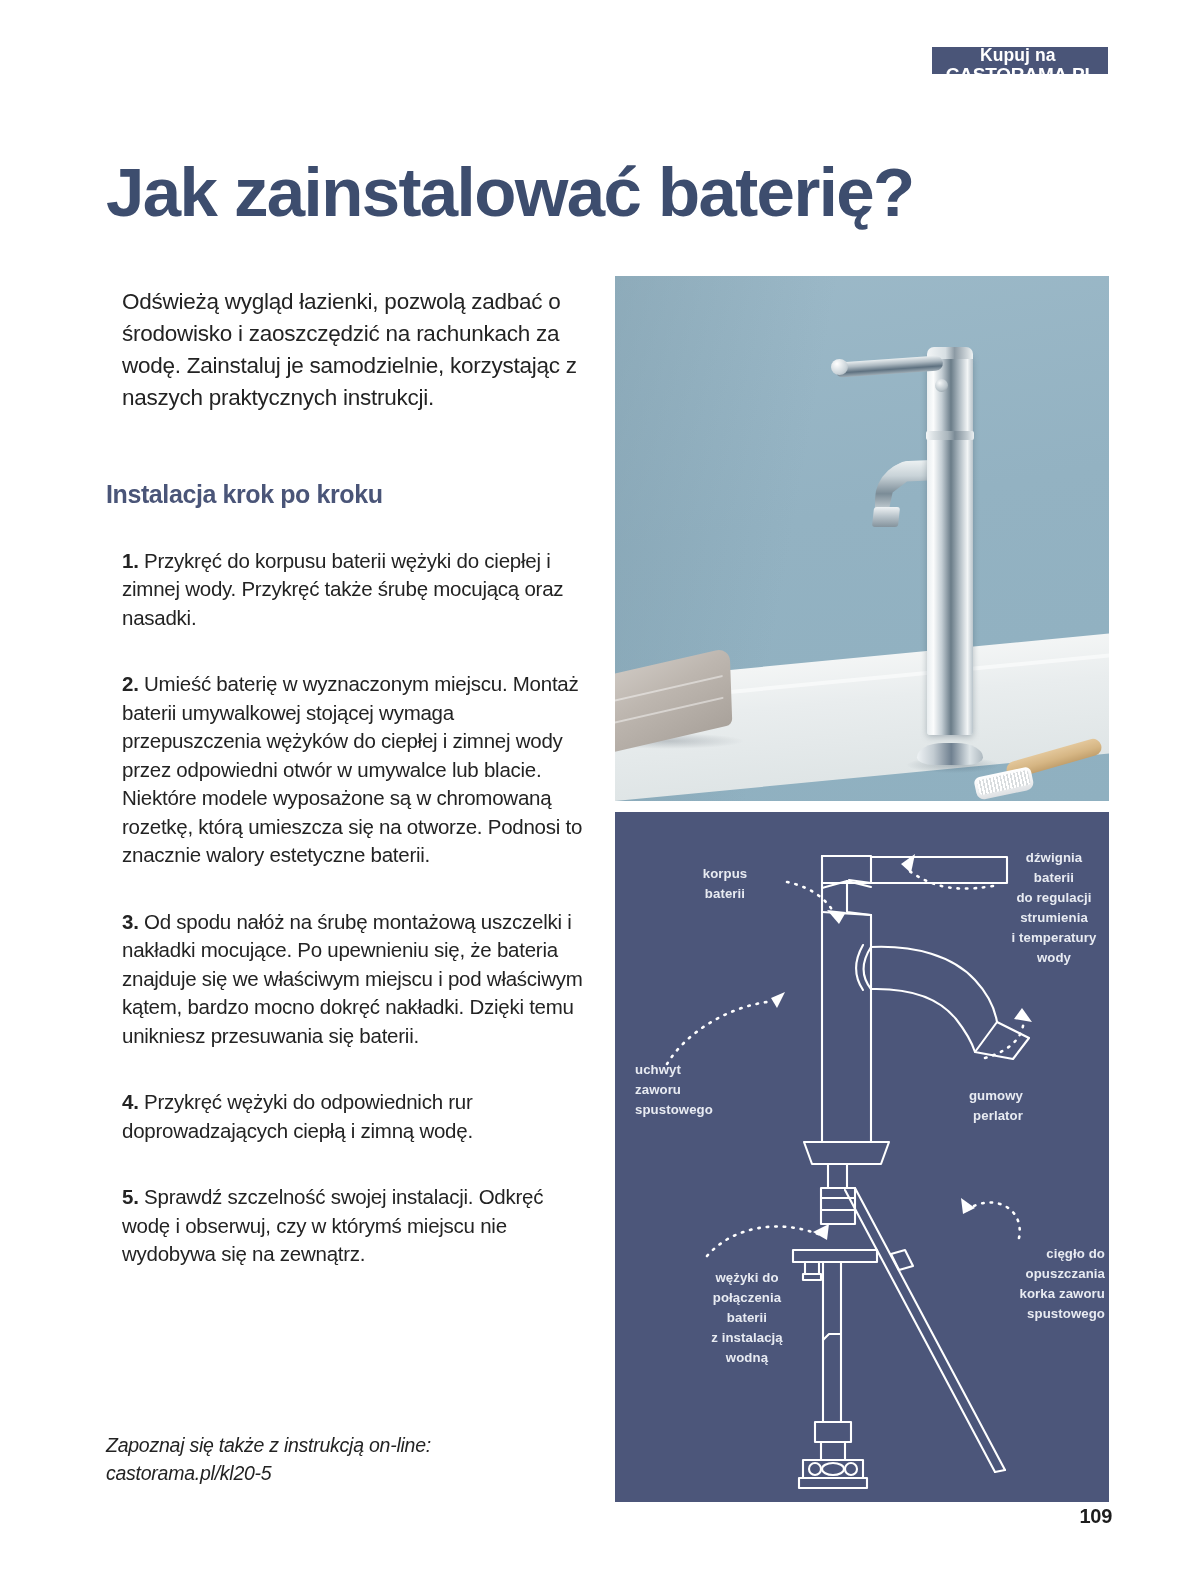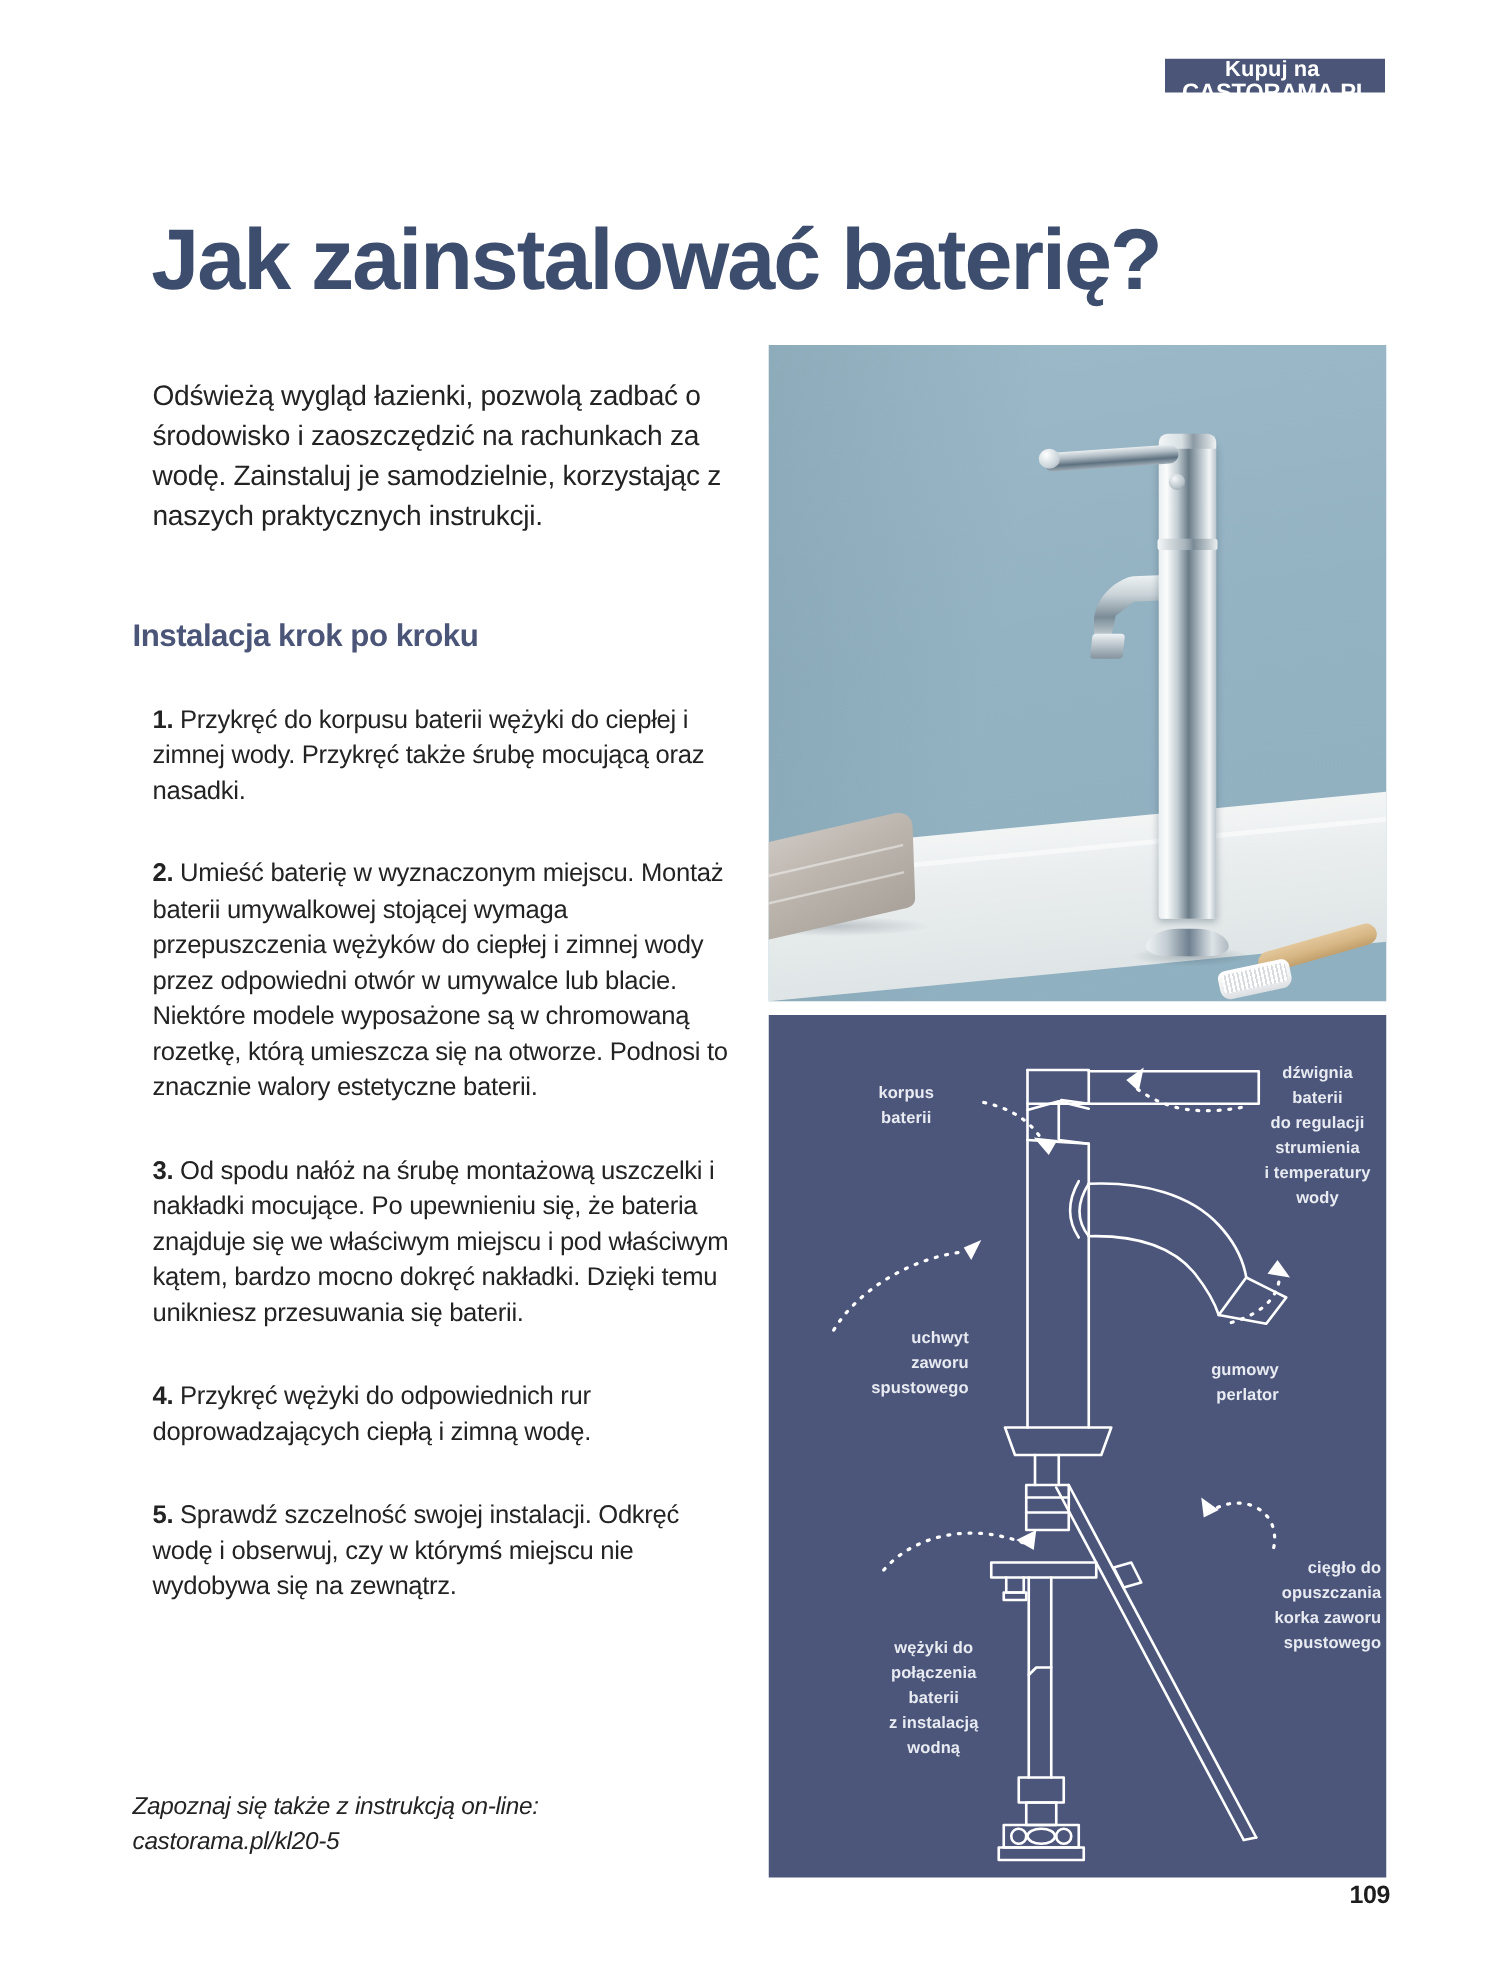--- a/index.html
+++ b/index.html
@@ -52,21 +52,21 @@
     left: 106px;
     top: 160px;
     width: 470px;
   }
   .headline {
     font-size: 69px;
     line-height: 0.96;
     font-weight: 800;
     color: #3d4d6e;
     letter-spacing: -1.6px;
-    margin: 15px;
+    margin: 0;
     width: 820px;
   }
   .intro {
     margin: 16px;
     padding-top: 44px;
     font-size: 22.5px;
     line-height: 1.42;
     color: #232323;
     font-weight: 500;
     letter-spacing: -0.25px;
@@ -282,21 +282,21 @@
   .dlabel {
     position: absolute;
     color: #e8ebf2;
     font-size: 13.2px;
     line-height: 1.52;
     font-weight: 600;
     letter-spacing: 0.1px;
   }
   .lbl-korpus   { left: 55px;  top: 52px;  width: 110px; text-align: center; }
   .lbl-dzwignia { left: 383px; top: 36px;  width: 112px; text-align: center; }
-  .lbl-uchwyt   { left: 20px;  top: 248px; width: 140px; text-align: right; }
+  .lbl-uchwyt   { left: 20px;  top: 248px; width: 140px; text-align: left; }
   .lbl-perlator { left: 288px; top: 274px; width: 120px; text-align: right; }
   .lbl-wezyki   { left: 62px;  top: 456px; width: 140px; text-align: center; }
   .lbl-ciezlo   { left: 340px; top: 432px; width: 150px; text-align: right; }
 
   
   .page-number {
     position: absolute;
     right: 88px;
     top: 1505px;
     font-size: 20px;
@@ -459,21 +459,21 @@
     <div class="dlabel lbl-uchwyt">
       <div style="white-space: pre-line;">uchwyt
 zaworu
 spustowego</div>
     </div>
     <div class="dlabel lbl-perlator">
       <div style="white-space: pre-line;">gumowy
 perlator</div>
     </div>
     <div class="dlabel lbl-wezyki">
-      <div style="white-space: pre-line; margin-top: 40px;">wężyki do
+      <div style="white-space: pre-line;">wężyki do
 połączenia
 baterii
 z instalacją
 wodną</div>
     </div>
     <div class="dlabel lbl-ciezlo">
       <div style="white-space: pre-line;">cięgło do
 opuszczania
 korka zaworu
 spustowego</div>

